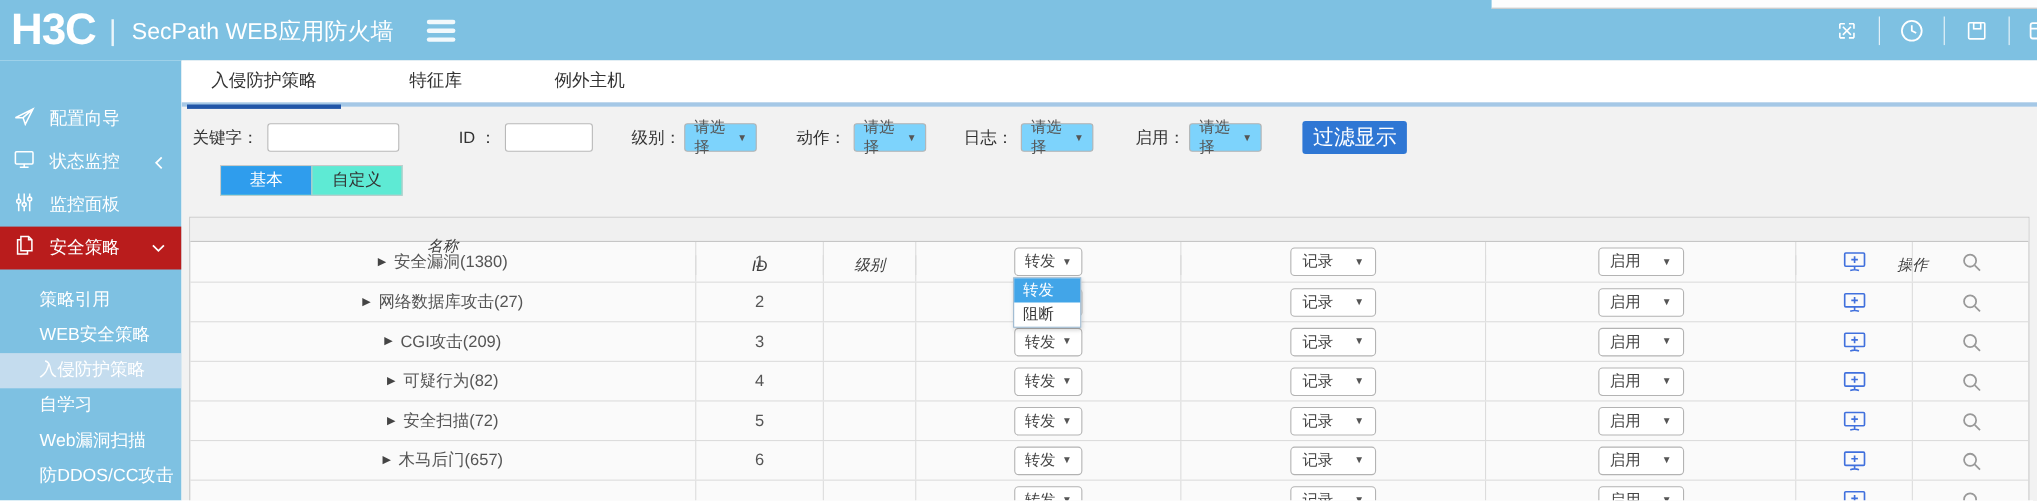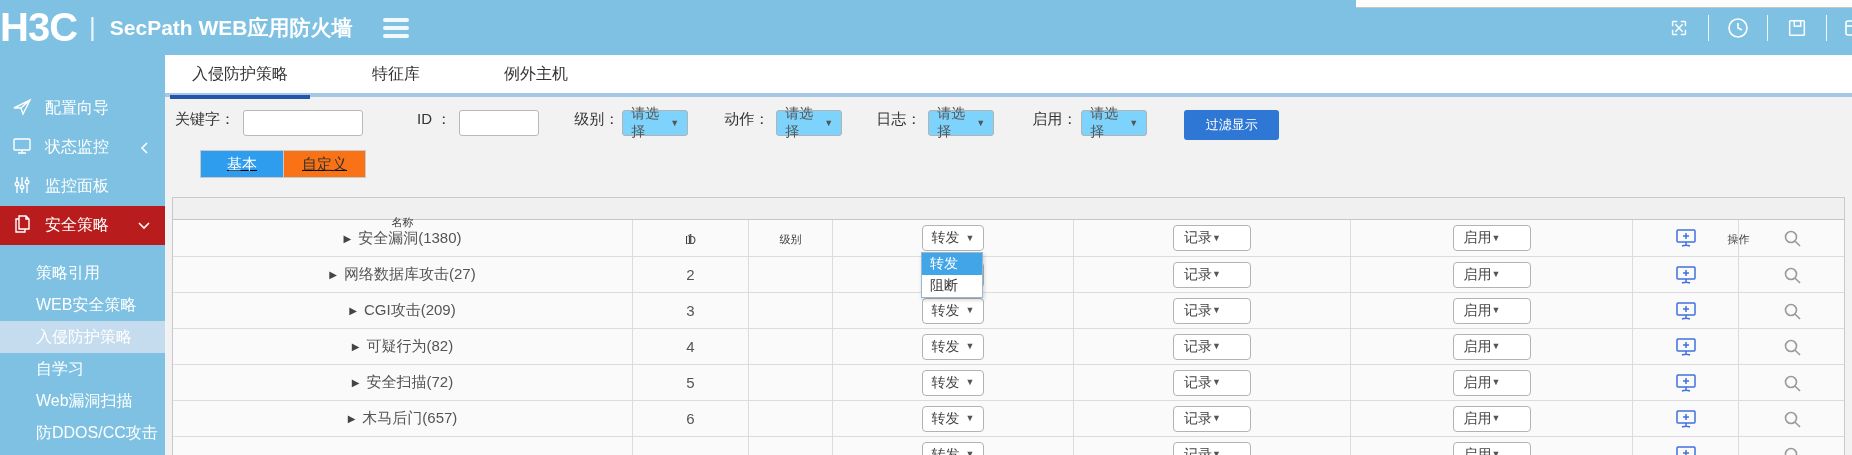--- a/index.html
+++ b/index.html
@@ -2,24 +2,24 @@
 <html><head>
 <meta charset="utf-8">
 <style>
   * { margin:0; padding:0; box-sizing:border-box; }
   html,body { width:1852px; height:455px; overflow:hidden; background:#fff;
               font-family:"Liberation Sans","DejaVu Sans",sans-serif; }
   .app { position:relative; width:1852px; height:455px; }
 
   
   .topbar { position:absolute; left:0; top:0; width:1852px; height:55px;
-            background:#7ec1e2; display:flex; align-items:center; color:#fff; }
+            background:#7ec1e2; display:flex; align-items:center; color:#fff; padding-left:10px; }
   .logo { font-size:40px; font-weight:bold; letter-spacing:-1px; line-height:55px; }
   .logo-sep { font-size:26px; font-weight:300; opacity:.85; margin:0 14px 0 12px; }
-  .apptitle { font-size:21px;font-weight:bold; }
+  .apptitle { font-size:21px; }
   .hamburger { margin-left:30px; display:flex; flex-direction:column; gap:4px; cursor:pointer; }
   .hamburger i { display:block; width:26px; height:4px; border-radius:2px; background:rgba(255,255,255,.9); }
   .top-right { margin-left:auto; display:flex; align-items:center; gap:17px; padding-right:0; }
   .tr-divider { width:1px; height:26px; background:rgba(255,255,255,.85); }
   .top-icon { width:24px; height:24px; display:flex; align-items:center; justify-content:center; cursor:pointer; }
   .top-icon svg { stroke:#fff; fill:none; stroke-width:1.6; }
   .clipped-icon { width:24px; margin-right:-16px; }
   .top-strip { position:absolute; left:1356px; top:0; width:496px; height:8px;
                background:#fdfdfd; border-bottom:1px solid #c4c4c4; }
 
@@ -41,55 +41,55 @@
 
   .tabbar { position:absolute; left:0; top:0; width:100%; height:42px; background:#fff;
             border-bottom:4px solid #a5c8e6; display:flex; align-items:center; padding-left:5px; }
   .tab { position:relative; height:42px; line-height:42px; padding:0 22px; font-size:16px;
          color:#333; cursor:pointer; }
   .tab + .tab { margin-left:40px; }
   .tab.active::after { content:""; position:absolute; left:0; right:0; bottom:-4px; height:4px;
                        background:#2156a8; }
 
   .filterbar { position:absolute; left:0; top:55px; width:100%; height:30px;
-               display:flex; align-items:flex-start; padding-left:10px; font-size:15px; color:#333; }
+               display:flex; align-items:center; padding-left:10px; font-size:15px; color:#333; }
   .f-input { height:26px; border:1px solid #b9b9b9; border-radius:3px; background:#fff;
              padding:0 6px; font-size:14px; color:#333; outline:none; }
   .f-select { height:26px; width:66px; border:1px solid #b3b3b3; border-radius:3px; background:#7dd3fc;
               display:flex; align-items:center; justify-content:space-between; padding:0 8px;
               font-size:14px; color:#555; cursor:pointer; }
   .caret { font-size:9px; color:#555; line-height:1; }
   .filter-btn { width:95px; height:30px; background:#2f77d4; border:none; border-radius:3px;
-                color:#fff; font-size:13px; cursor:pointer; }
+                color:#fff; font-size:19px; cursor:pointer; }
 
   .subtabs { position:absolute; left:35px; top:95px; display:flex; border:1px solid #c9c9c9;
-             background:#f97316;text-decoration:underline; }
+             background:#5eead4; }
   .subtab { width:82px; height:26px; line-height:26px; text-align:center; font-size:15px;
             color:#333; cursor:pointer; }
   .subtab + .subtab { border-left:1px solid #c9c9c9; }
   .subtab.active { background:#2f9ded; color:#fff; }
 
   
   .tbl { position:absolute; left:7px; top:142px; width:1673px; background:#fafafa;
          border:1px solid #c9c9c9; }
   .thead { display:grid; grid-template-columns:459px 116px 84px 241px 277px 282px 212px;
            height:22px; background:#f0f0f0; border-bottom:1px solid #c6c6c6; }
-  .th { display:flex; align-items:center; justify-content:center; font-size:11px; color:#3c3c3c; }
+  .th { display:flex; align-items:center; justify-content:center; font-size:14px; color:#3c3c3c;font-style:italic; }
   .thead > .th + .th { border-left:1px solid #d5d5d5;margin-top:34px; }
   .trow { display:grid; grid-template-columns:459px 116px 84px 241px 277px 282px 106px 106px;
           height:36px; }
   .trow + .trow { border-top:1px solid #dcdcdc; }
   .td { display:flex; align-items:center; justify-content:center; font-size:15px; color:#555;
         overflow:hidden; }
   .trow > .td + .td { border-left:1px solid #dcdcdc; }
   .row-caret { font-size:10px; color:#444; margin-right:7px; cursor:pointer; }
   .dd { height:26px; background:#fff; border:1px solid #b3b3b3; border-radius:4px;
         display:flex; align-items:center; font-size:14px; color:#444; cursor:pointer; }
   .dd.n { width:62px; justify-content:center; gap:6px; }
-  .dd.w { width:78px; justify-content:flex-start; padding:12px 10px; }
+  .dd.w { width:78px; justify-content:space-between; padding:12px 10px; }
   .op-icon { width:26px; height:26px; display:flex; align-items:center; justify-content:center;
              cursor:pointer; }
 
   .dd-list { position:absolute; left:756px; top:197px; width:62px; background:#fff;
              border:1px solid #9ab7cf; box-shadow:1px 2px 4px rgba(0,0,0,.18); z-index:5; }
   .dd-opt { height:22px; display:flex; align-items:center; padding-left:8px; font-size:14px;
             color:#333; cursor:pointer; }
   .dd-opt.sel { background:#42a5e8; color:#fff; }
 </style>
 </head>

